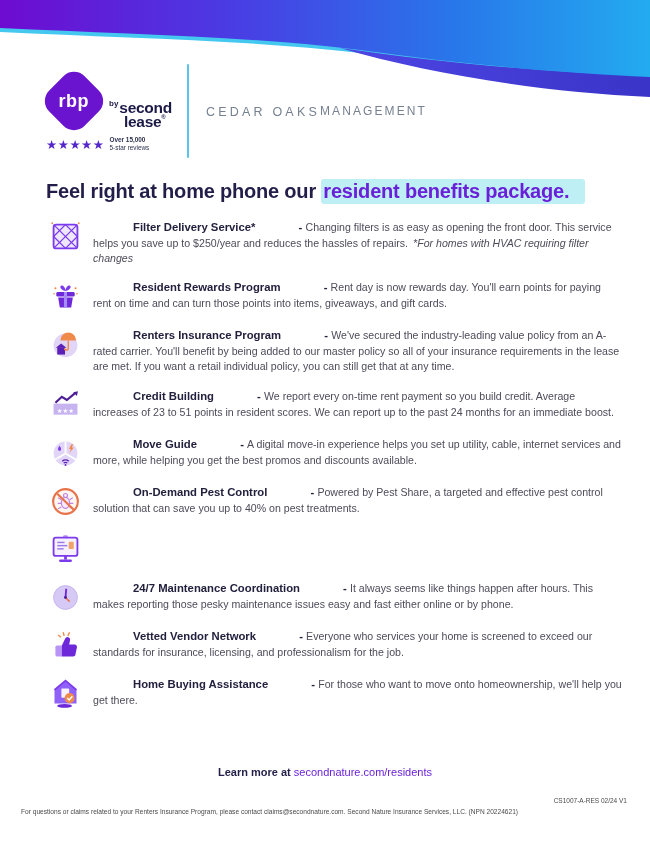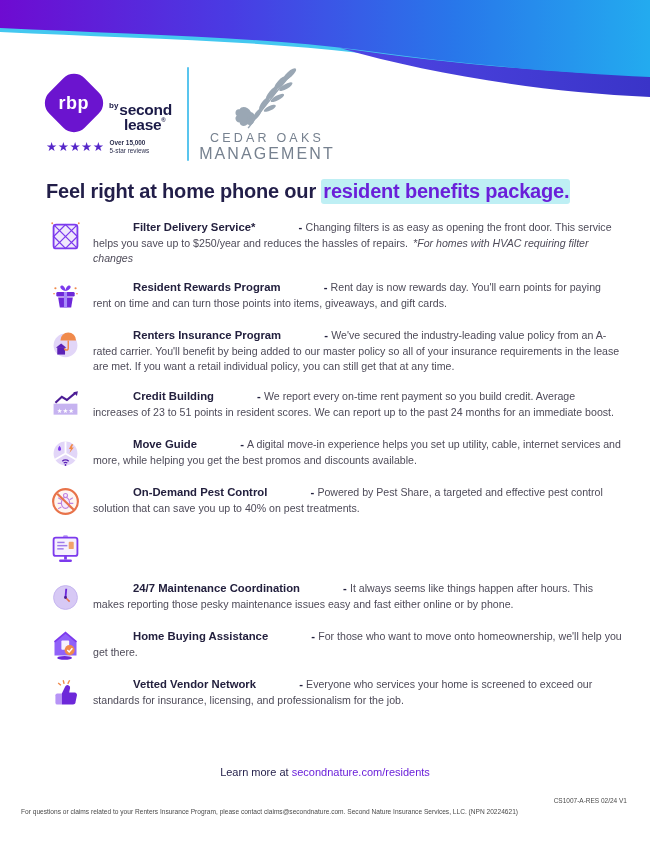--- a/index.html
+++ b/index.html
@@ -20,38 +20,38 @@
   .bsn{margin-top:30px;line-height:.92;color:#1b1a47;white-space:nowrap;}
   .bsn .by{font-size:8px;font-weight:700;vertical-align:7px;margin-right:1px;}
   .bsn .sn{font-size:15.5px;font-weight:800;letter-spacing:-.3px;}
   .bsn .n2{font-size:15.5px;font-weight:800;letter-spacing:-.3px;padding-left:15px;display:block;}
   .reg{font-size:6px;vertical-align:8px;}
   .reviews{display:flex;align-items:center;gap:5px;margin-top:7px;}
   .stars{color:#5526c9;font-size:12.5px;letter-spacing:.5px;white-space:nowrap;}
   .rev-txt{font-size:6.4px;color:#2e3150;line-height:1.25;}
   .rev-txt .l1{font-weight:700;}
   .divider{width:2px;height:94px;background:#59c5ee;margin:0 17px 0 13px;border-radius:1px;}
-  .cedar{display:flex;flex-direction:column;align-items:center;width:122px;}
+  .cedar{display:flex;align-items:center;width:122px;}
   .cedar-t1{font-size:12.5px;letter-spacing:3.2px;color:#76818f;margin-top:1px;white-space:nowrap;}
-  .cedar-t2{font-size:16px;letter-spacing:2.1px;color:#76818f;white-space:nowrap;}
+  .cedar-t2{font-size:12px;letter-spacing:2.1px;color:#76818f;white-space:nowrap;}
 
   
   .content{position:relative;padding:180px 28px 0 46px;}
   .title{margin:0;font-size:20px;font-weight:600;color:#221e49;letter-spacing:-.2px;white-space:nowrap;}
-  .title .hl{color:#6a1fd9;font-weight:800;background:#beeff4;padding:1px 1px 2px 2px;border-radius:3px;}
+  .title .hl{color:#6a1fd9;font-weight:800;background:#beeff4;padding:1px 16px 2px 2px;border-radius:3px;}
 
   .benefits{margin-top:17px;}
   .row{display:flex;margin-bottom:15px;}
   .icn{flex:0 0 38px;width:38px;margin-right:9px;display:flex;justify-content:center;align-items:flex-start;}
   .txt{margin:0;font-size:10.6px;line-height:1.4;color:#4e4b59;max-width:530px;}
   .bn{font-weight:700;color:#23203e;font-size:11.3px;padding-left:40px;}
   .note{font-style:italic;margin-left:5px;}
 
   .learn{position:absolute;top:766px;left:0;width:100%;text-align:center;font-size:11px;}
-  .learn .pre{color:#221e49;font-weight:400;text-align:center;}
+  .learn .pre{color:#221e49;font-weight:700;text-align:center;}
   .learn .lnk{color:#6a1fd9;font-weight:400;cursor:pointer;margin-top:48px;}
 
   .code{position:absolute;top:797px;right:23px;font-size:6.5px;color:#4a4a4a;}
   .disclaimer{position:absolute;top:808px;left:21px;font-size:6.6px;color:#4a4a4a;}
 </style>
 </head>
 <body>
 
 <div class="page">
 
@@ -223,42 +223,42 @@
               <path d="M18 18 L22.5 22.5" stroke="#e8734a" stroke-width="1.6"></path>
               <circle cx="18" cy="18" r="1.6" fill="#4c1d95"></circle>
             </svg>
         </div>
         <p class="txt"><span class="bn">24/7 Maintenance Coordination</span><span class="bn"> - </span><span>It always seems like things happen after hours. This makes reporting those pesky maintenance issues easy and fast either online or by phone.</span></p>
       </div>
 
       <div class="row">
         <div class="icn">
           <svg width="33" height="33" viewBox="0 0 36 36">
+              <path d="M14 30 H9 a2 2 0 0 1 -2-2 v-8 a2 2 0 0 1 2-2 h5 z" fill="#b794f6"></path>
+              <path d="M14 30 h12 a3 3 0 0 0 3-3 l1.5-7 a2.5 2.5 0 0 0 -2.5-3 h-6 l1-5 a2.8 2.8 0 0 0 -5.3-1.6 l-3.7 7.6 z" fill="#6d28d9"></path>
+              <path d="M16.5 7.5 l-1-4 M20.5 7.5 l2-4 M13 9 l-3-2.5" stroke="#f08a4b" stroke-width="1.5" fill="none"></path>
+            </svg>
+        </div>
+        <p class="txt"><span class="bn">Vetted Vendor Network</span><span class="bn"> - </span><span>Everyone who services your home is screened to exceed our standards for insurance, licensing, and professionalism for the job.</span></p>
+      </div>
+
+      <div class="row">
+        <div class="icn">
+          <svg width="33" height="33" viewBox="0 0 36 36">
               <ellipse cx="17" cy="31.5" rx="8" ry="2" fill="#6d28d9"></ellipse>
               <path d="M6 14 L18 4 L30 14 V29 H6 Z" fill="#9061f9"></path>
               <path d="M6 14 L18 4 L30 14" fill="none" stroke="#7c3aed" stroke-width="2"></path>
               <rect x="13.5" y="12.5" width="8.5" height="10" rx="1" fill="#f6f1fd"></rect>
               <circle cx="22.5" cy="23" r="5.5" fill="#f08a4b"></circle>
               <path d="M20 23 l2 2 3.5-4" stroke="#ffffff" stroke-width="1.6" fill="none"></path>
             </svg>
         </div>
         <p class="txt"><span class="bn">Home Buying Assistance</span><span class="bn"> - </span><span>For those who want to move onto homeownership, we'll help you get there.</span></p>
       </div>
 
-      <div class="row">
-        <div class="icn">
-          <svg width="33" height="33" viewBox="0 0 36 36">
-              <path d="M14 30 H9 a2 2 0 0 1 -2-2 v-8 a2 2 0 0 1 2-2 h5 z" fill="#b794f6"></path>
-              <path d="M14 30 h12 a3 3 0 0 0 3-3 l1.5-7 a2.5 2.5 0 0 0 -2.5-3 h-6 l1-5 a2.8 2.8 0 0 0 -5.3-1.6 l-3.7 7.6 z" fill="#6d28d9"></path>
-              <path d="M16.5 7.5 l-1-4 M20.5 7.5 l2-4 M13 9 l-3-2.5" stroke="#f08a4b" stroke-width="1.5" fill="none"></path>
-            </svg>
-        </div>
-        <p class="txt"><span class="bn">Vetted Vendor Network</span><span class="bn"> - </span><span>Everyone who services your home is screened to exceed our standards for insurance, licensing, and professionalism for the job.</span></p>
-      </div>
-
     </div>
   </div>
 
   <div class="learn"><span class="pre">Learn more at </span><span class="lnk">secondnature.com/residents</span></div>
 
   <div class="code">CS1007-A-RES 02/24 V1</div>
   <div class="disclaimer">For questions or claims related to your Renters Insurance Program, please contact claims@secondnature.com. Second Nature Insurance Services, LLC. (NPN 20224621)</div>
 
 </div>
 

